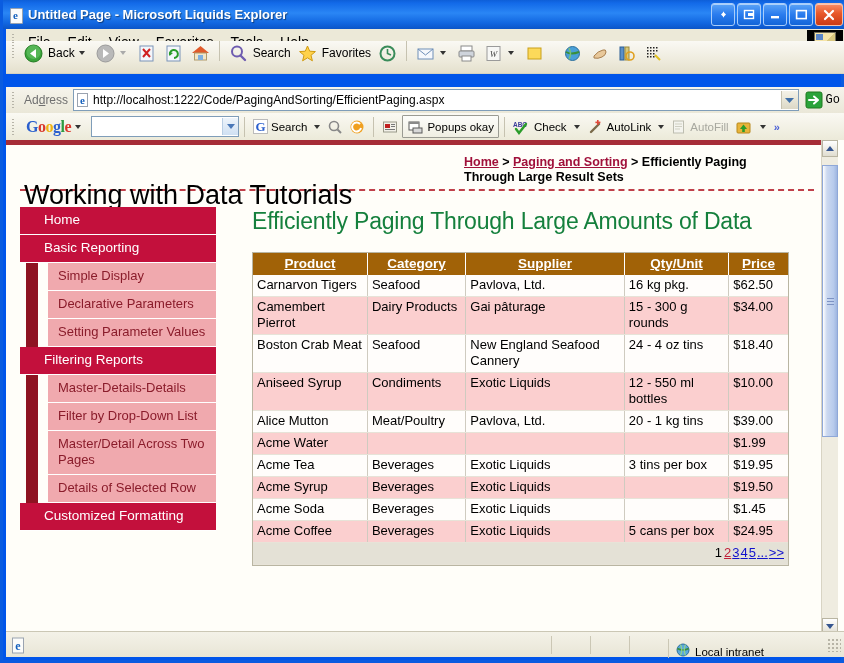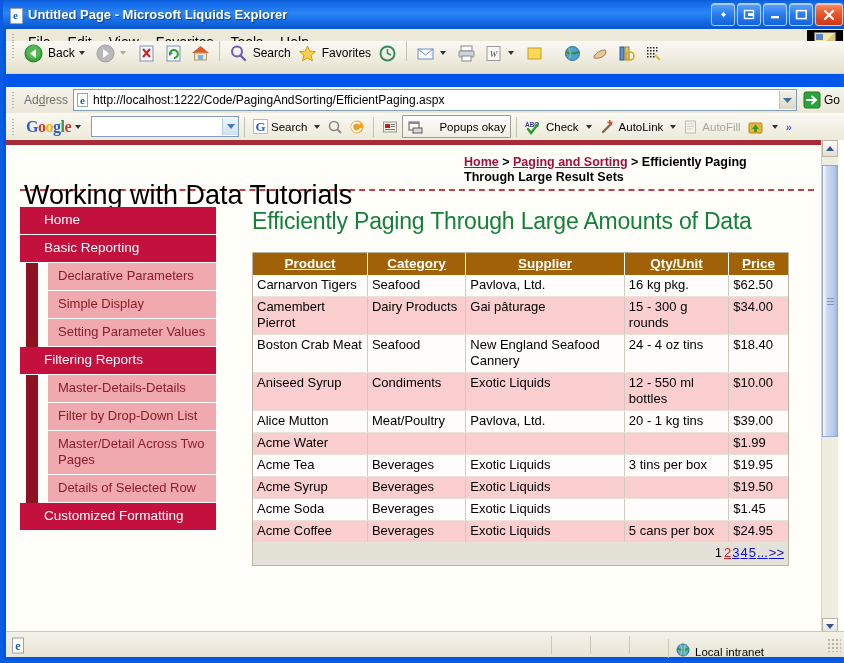--- a/index.html
+++ b/index.html
@@ -109,21 +109,21 @@
     display:flex;align-items:center;margin-right:2px;min-width:0;
   }
   .addr-input .favicon{
     width:14px;height:14px;margin:0 3px 0 2px;flex:0 0 auto;position:relative;
   }
   .addr-url{font-size:12px;color:#000;white-space:nowrap;overflow:hidden;flex:1 1 auto;}
   .addr-drop{
     width:16px;height:18px;background:linear-gradient(180deg,#f4f2e8,#dcd8c6);
     border-left:1px solid #c6c2b0;display:flex;align-items:center;justify-content:center;flex:0 0 auto;
   }
-  .go-btn{display:flex;align-items:center;margin-left:4px;margin-right:4px;}
+  .go-btn{display:flex;align-items:center;margin-left:4px;margin-right:4px;font-family:Liberation Mono, monospace;}
   .go-btn .lbl{font-size:12px;margin-left:3px;}
   
   .gbar{
     position:absolute;left:3px;top:113px;width:838px;height:27px;
     background:linear-gradient(180deg,#faf9f3 0%,#ecead9 100%);
     border-bottom:1px solid #b9b5a2;
     display:flex;align-items:center;
   }
   .glogo{font-family:"Liberation Serif",serif;font-size:16px;font-weight:bold;letter-spacing:-.5px;margin-left:6px;}
   .glogo .b{color:#2b5fcd;}.glogo .r{color:#d9382c;}.glogo .y{color:#eeb211;}.glogo .g{color:#2e9b41;}
@@ -131,21 +131,21 @@
     width:146px;height:19px;background:#fff;border:1px solid #7f9db9;margin-left:6px;
     display:flex;align-items:center;justify-content:flex-end;
   }
   .gsearch .dd{width:15px;height:17px;background:linear-gradient(180deg,#eef4fb,#cfe0f2);
     display:flex;align-items:center;justify-content:center;border-left:1px solid #b9cee4;}
   .gbtn{display:flex;align-items:center;height:21px;padding:0 3px;}
   .gbtn .lbl{font-size:11.5px;color:#000;margin-left:3px;white-space:nowrap;}
   .gbtn.dis .lbl{color:#a8a8a0;}
   .gbox{
     border:1px solid #9b9b93;background:linear-gradient(180deg,#fdfdfb,#f0eee2);
-    height:21px;display:flex;align-items:center;padding:0 4px;border-radius:1px;gap:12px;
+    height:21px;display:flex;align-items:center;padding:0 4px;border-radius:1px;
   }
   .gbox .lbl{font-size:11.5px;margin-left:3px;}
   .chev{color:#4a5fd6;font-size:11px;font-weight:bold;margin:0 4px;}
   
   .viewport{
     position:absolute;left:3px;top:140px;width:838px;height:495px;
     background:#fffef9;overflow:hidden;
   }
   .topbar-red{position:absolute;left:0;top:0;width:822px;height:5px;background:#a62d37;}
   .page{
@@ -625,22 +625,22 @@
       <div class="hdr">
         <div class="site-title">Working with Data Tutorials</div>
         <div class="crumb"><a href="#">Home</a><span class="sep"> &gt; </span><a href="#">Paging and Sorting</a><span class="sep"> &gt; </span><span>Efficiently Paging Through Large Result Sets</span></div>
       </div>
 
       <div class="sidebar">
         <div class="dark-strip"></div>
         <div class="nav">
           <div class="nav-top">Home</div>
           <div class="nav-top">Basic Reporting</div>
+          <div class="nav-sub">Simple Display</div>
           <div class="nav-sub">Declarative Parameters</div>
-          <div class="nav-sub">Simple Display</div>
           <div class="nav-sub">Setting Parameter Values</div>
           <div class="nav-top">Filtering Reports</div>
           <div class="nav-sub">Master-Details-Details</div>
           <div class="nav-sub">Filter by Drop-Down List</div>
           <div class="nav-sub">Master/Detail Across Two Pages</div>
           <div class="nav-sub">Details of Selected Row</div>
           <div class="nav-top">Customized Formatting</div>
         </div>
       </div>
 

